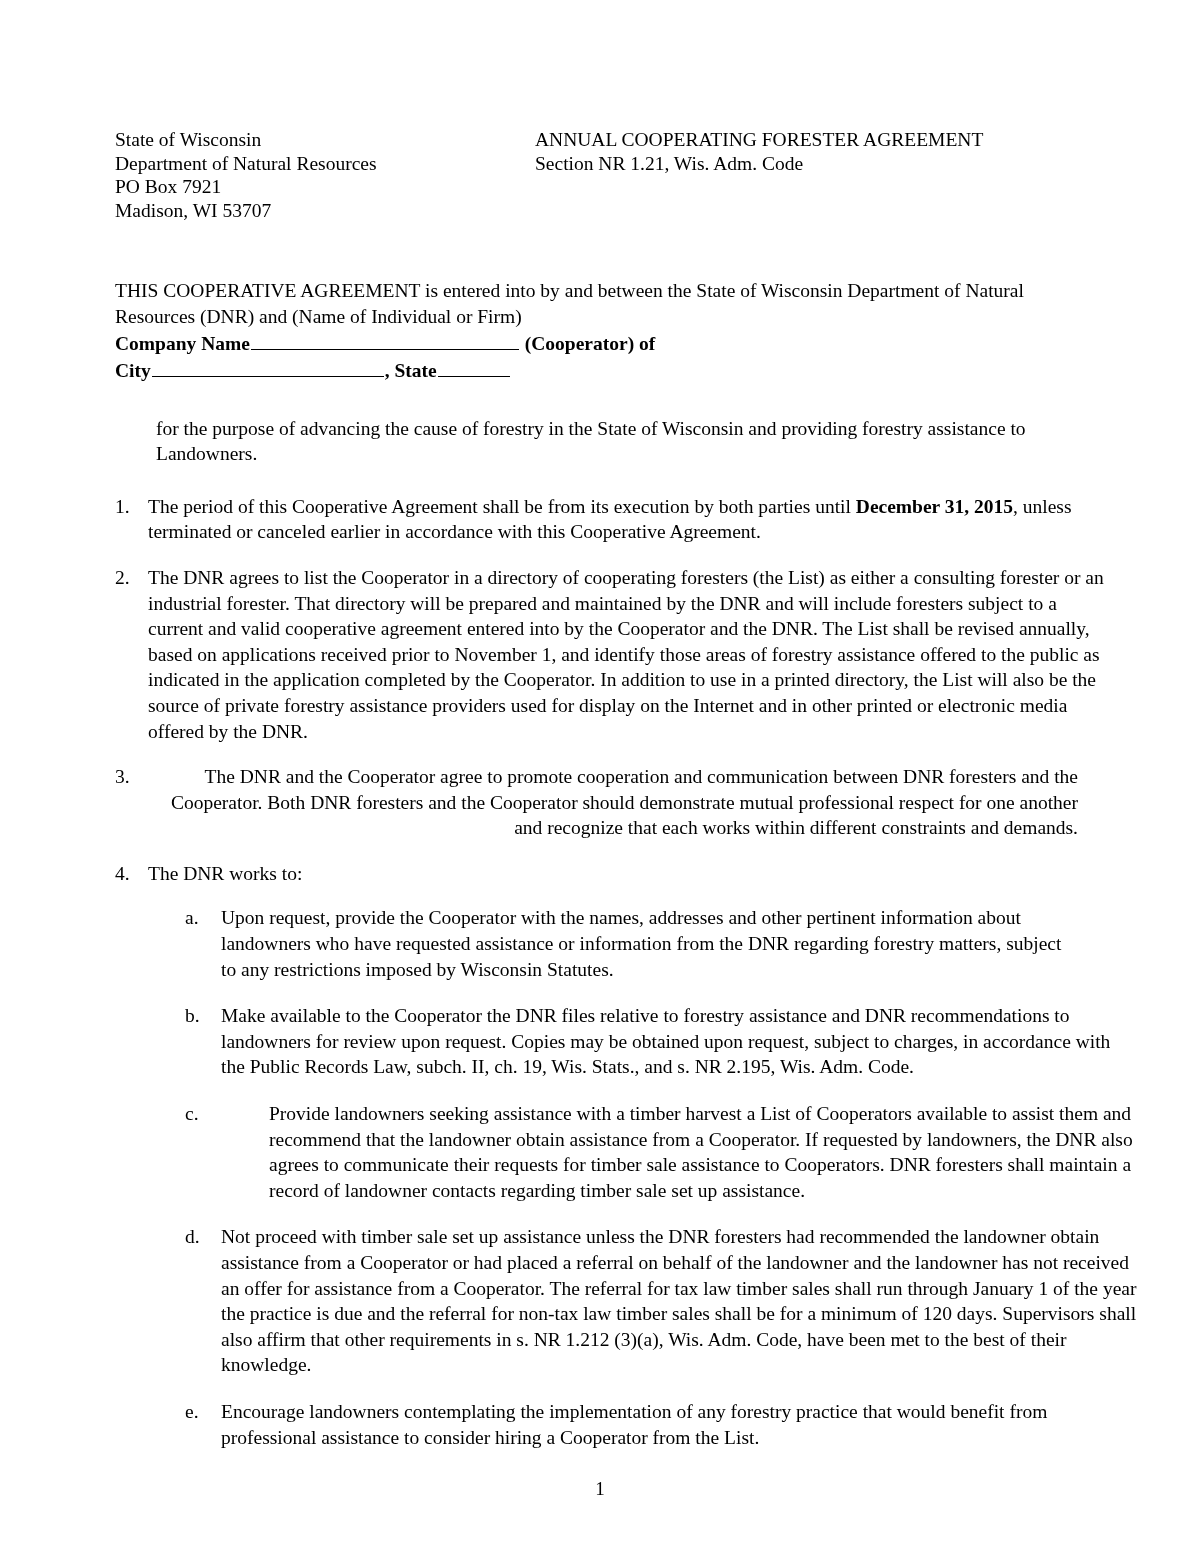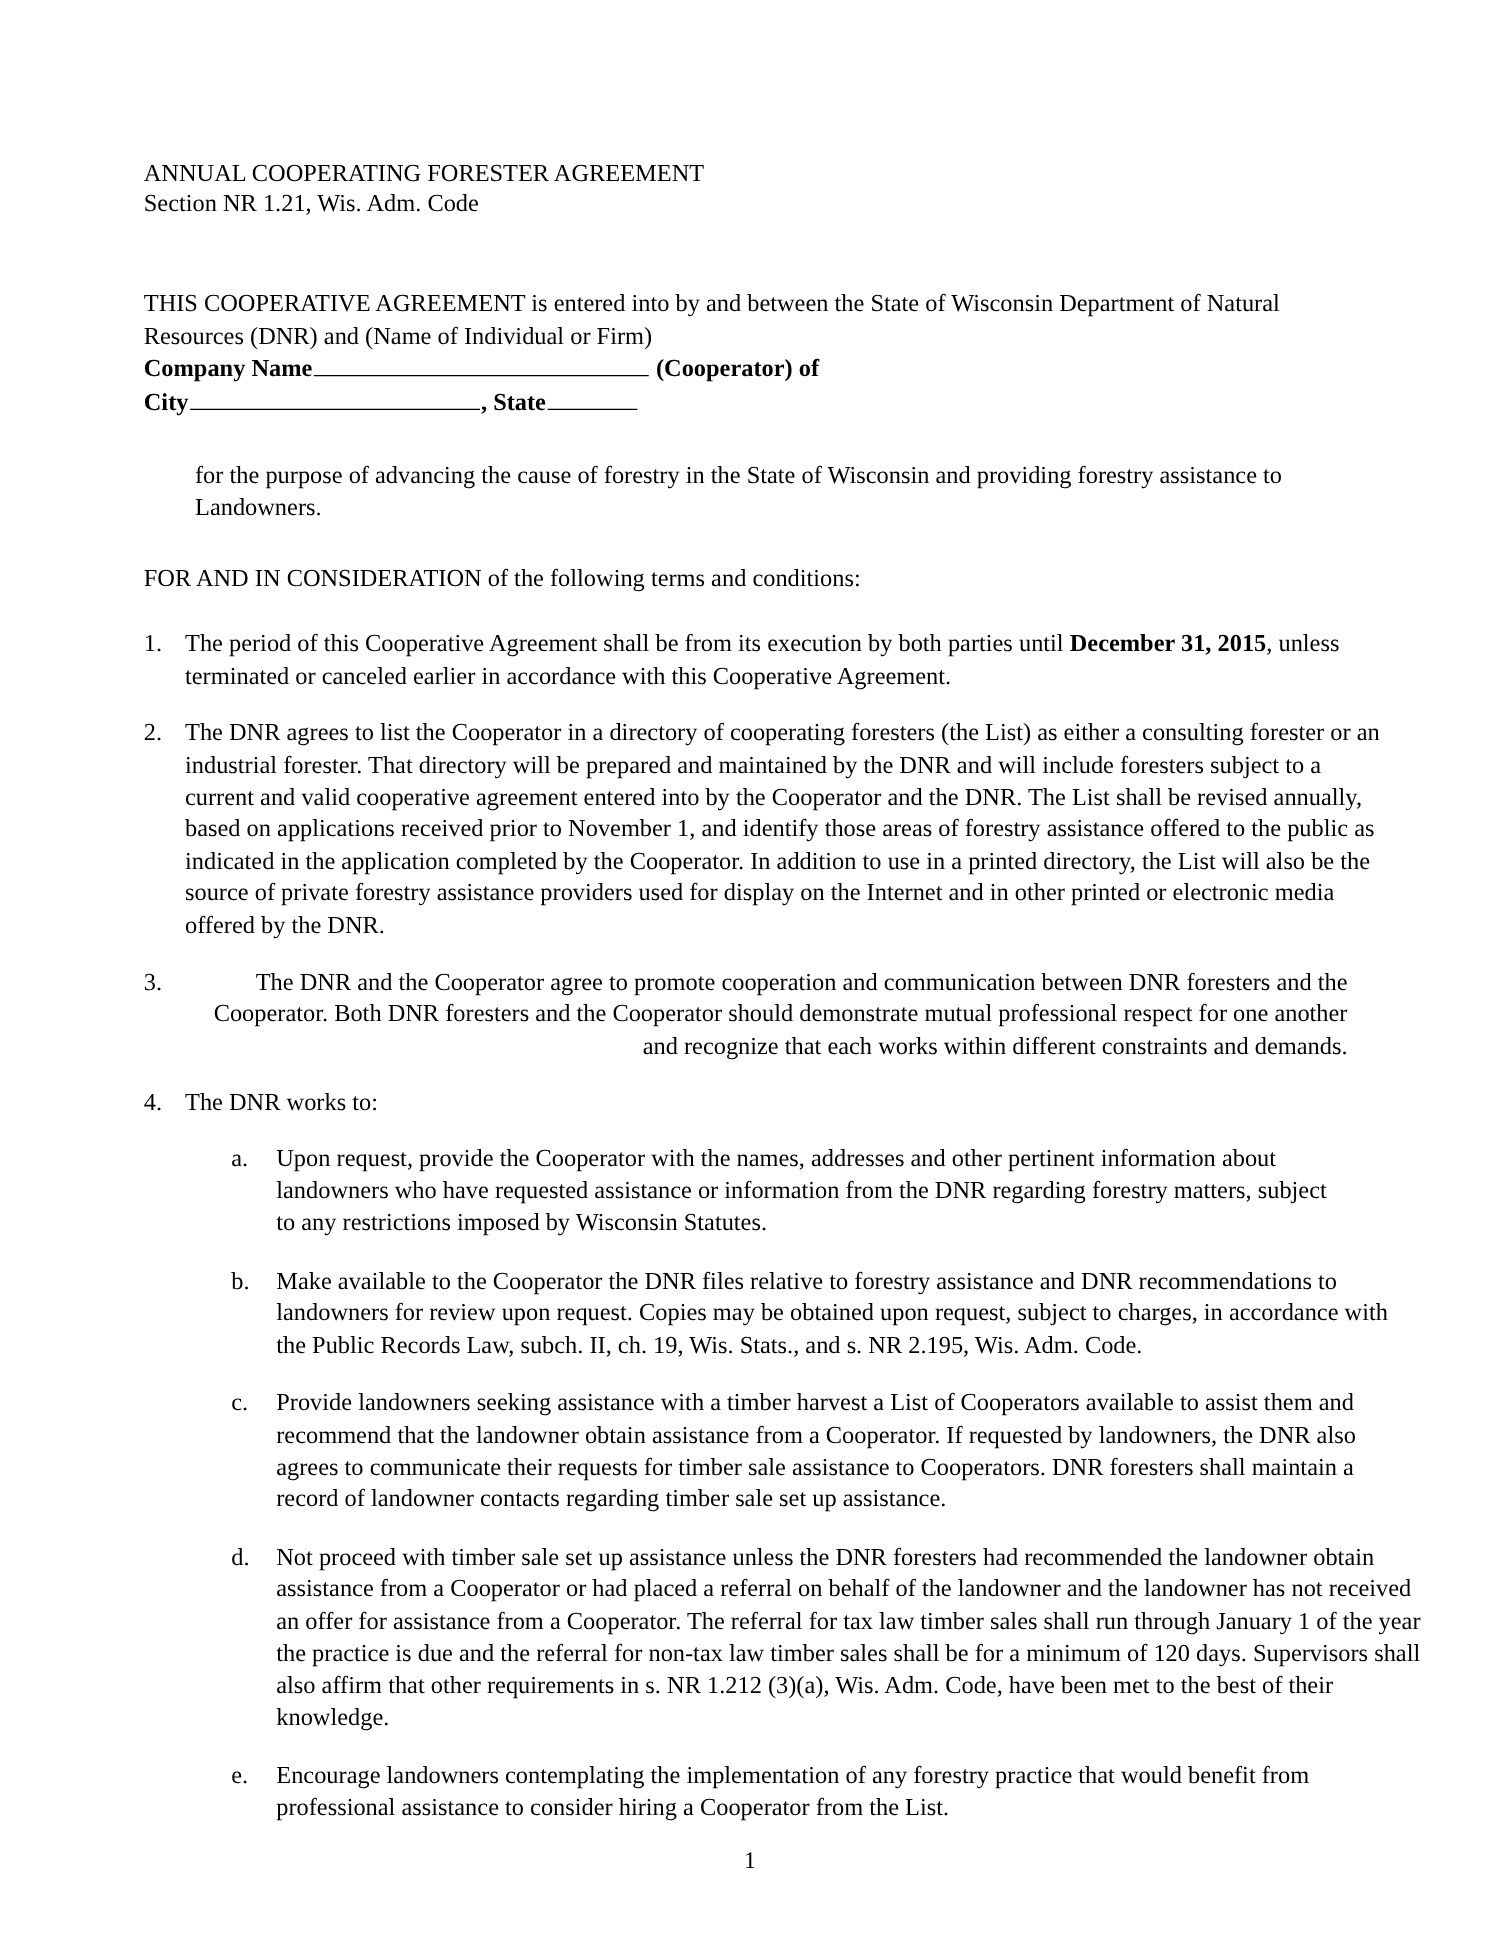--- a/index.html
+++ b/index.html
@@ -136,21 +136,21 @@
   }
   ol.letterlist > li > .marker {
     position: absolute;
     left: 0;
     top: 0;
     width: 28px;
     text-align: left;
   }
   .wa { width: 845px; }
   .wb { width: 892px; }
-  .wc { width: 900px; }
+  .wc { width: 900px; margin-left: 48px; }
   .wd { width: 925px; }
   .we { width: 875px; }
 
   b.bold-date { font-weight: bold; }
 
   
   .footer {
     position: absolute;
     left: 0;
     right: 0;
@@ -160,36 +160,41 @@
     line-height: 22px;
   }
 </style>
 </head>
 <body>
 
 <div class="page">
   <div class="content">
 
     <div class="letterhead">
+      <div class="col-left">
+        <div class="line">State of Wisconsin</div>
+        <div class="line">Department of Natural Resources</div>
+        <div class="line">PO Box 7921</div>
+        <div class="line">Madison, WI 53707</div>
+      </div>
       <div class="col-right">
         <div class="line">ANNUAL COOPERATING FORESTER AGREEMENT</div>
         <div class="line">Section NR 1.21, Wis. Adm. Code</div>
       </div>
     </div>
 
     <div class="para intro">THIS COOPERATIVE AGREEMENT is entered into by and between the State of Wisconsin Department of Natural Resources (DNR) and (Name of Individual or Firm)</div>
 
     <div class="formblock">
       <div class="frow"><span>Company Name</span><span class="rule rule-company"></span> <span>(Cooperator) of</span></div>
       <div class="frow"><span>City</span><span class="rule rule-city"></span><span>, </span><span>State</span><span class="rule rule-state"></span></div>
     </div>
 
     <div class="para purpose">for the purpose of advancing the cause of forestry in the State of Wisconsin and providing forestry assistance to Landowners.</div>
 
-    <div class="para consideration">FOR AND IN CONSIDERATION of the following terms and conditions:</div>
 
     <ol class="numlist">
 
       <li>
         <span class="marker">1.</span>
         <span class="itemtext w1"><span>The period of this Cooperative Agreement shall be from its execution by both parties until </span><b class="bold-date">December 31, 2015</b><span>, unless terminated or canceled earlier in accordance with this Cooperative Agreement.</span></span>
       </li>
 
       <li>
         <span class="marker">2.</span>

